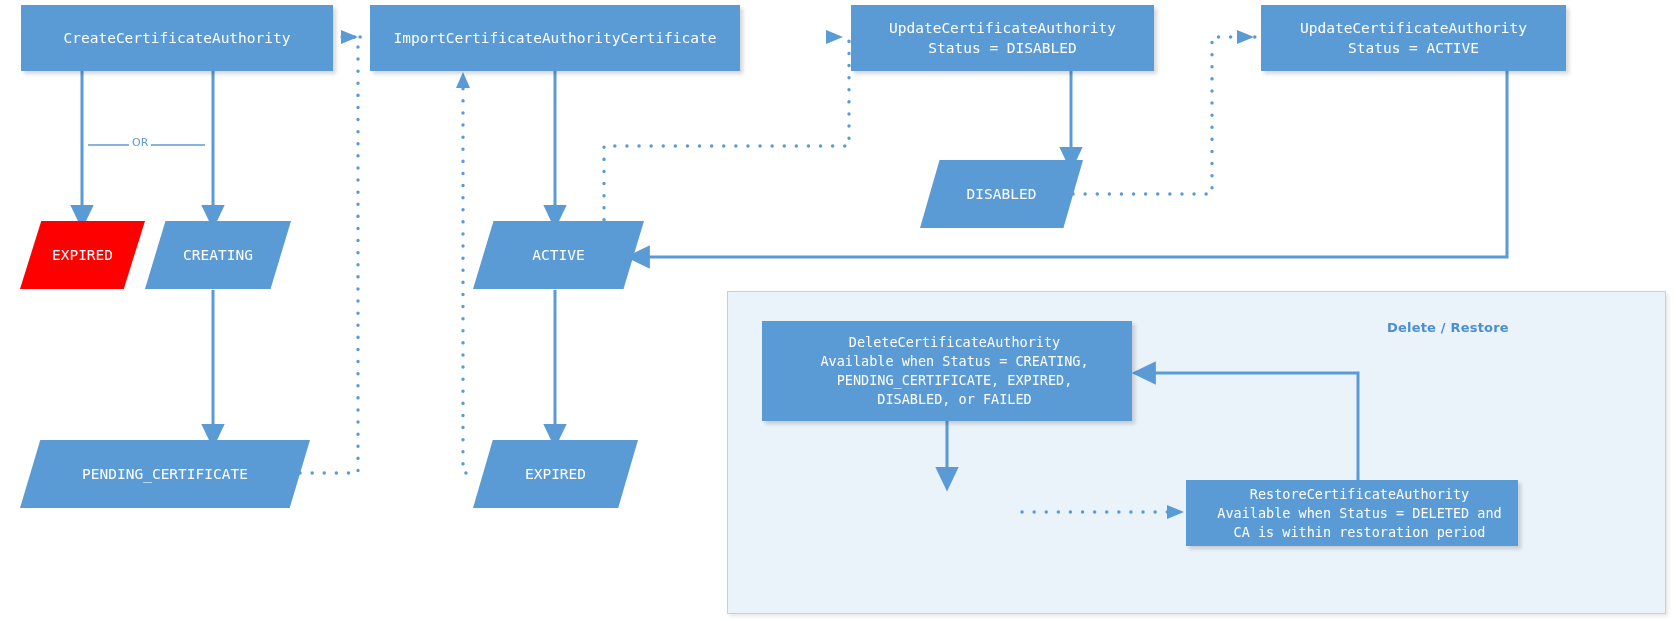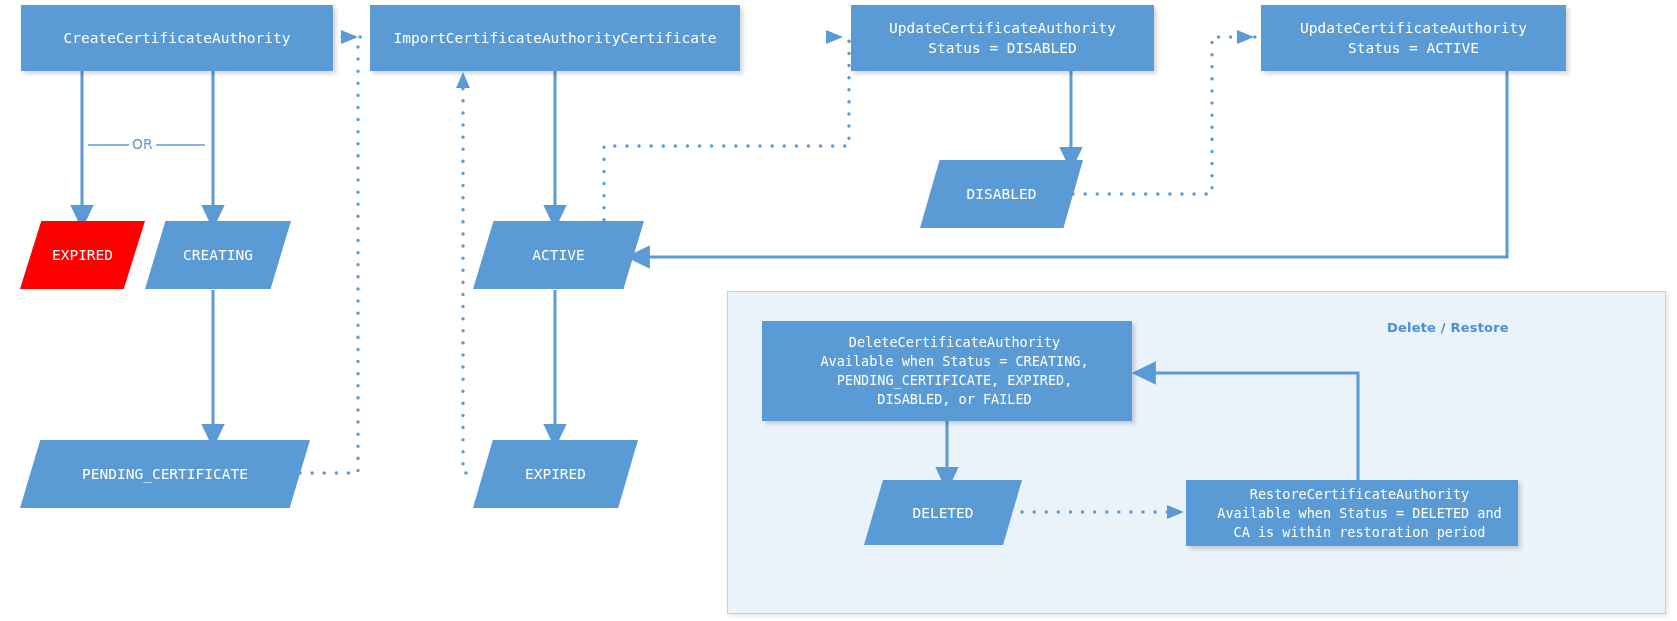--- a/index.html
+++ b/index.html
@@ -41,21 +41,21 @@
     font-family:"DejaVu Sans","Liberation Sans",sans-serif;
     font-weight:bold;
     font-size:13px;
     letter-spacing:0.2px;
     white-space:nowrap;
   }
   .or-label{
     position:absolute;
     color:#5B9BD5;
     font-family:"DejaVu Sans","Liberation Sans",sans-serif;
-    font-size:14px;
+    font-size:11px;
     background:#ffffff;
     padding:0 3px;
     white-space:nowrap;
   }
   .t14{font-size:14.5px;line-height:20px;}
   .t13{font-size:13.5px;line-height:19px;padding-left:15px;}
 </style>
 </head>
 <body>
 
@@ -156,16 +156,14 @@
 
   <div class="node para t14" style="left:473px;top:221px;width:171px;height:68px;
               clip-path:polygon(12% 0,100% 0,88% 100%,0 100%);">ACTIVE</div>
 
   <div class="node para t14" style="left:473px;top:440px;width:165px;height:68px;
               clip-path:polygon(12% 0,100% 0,88% 100%,0 100%);">EXPIRED</div>
 
   <div class="node para t14" style="left:920px;top:160px;width:163px;height:68px;
               clip-path:polygon(12% 0,100% 0,88% 100%,0 100%);">DISABLED</div>
 
-  <div class="node para t14" style="left:864px;top:480px;width:158px;height:65px;
-              clip-path:polygon(12% 0,100% 0,88% 100%,0 100%);">DELETED</div>
 
 </div>
 
 </body></html>

